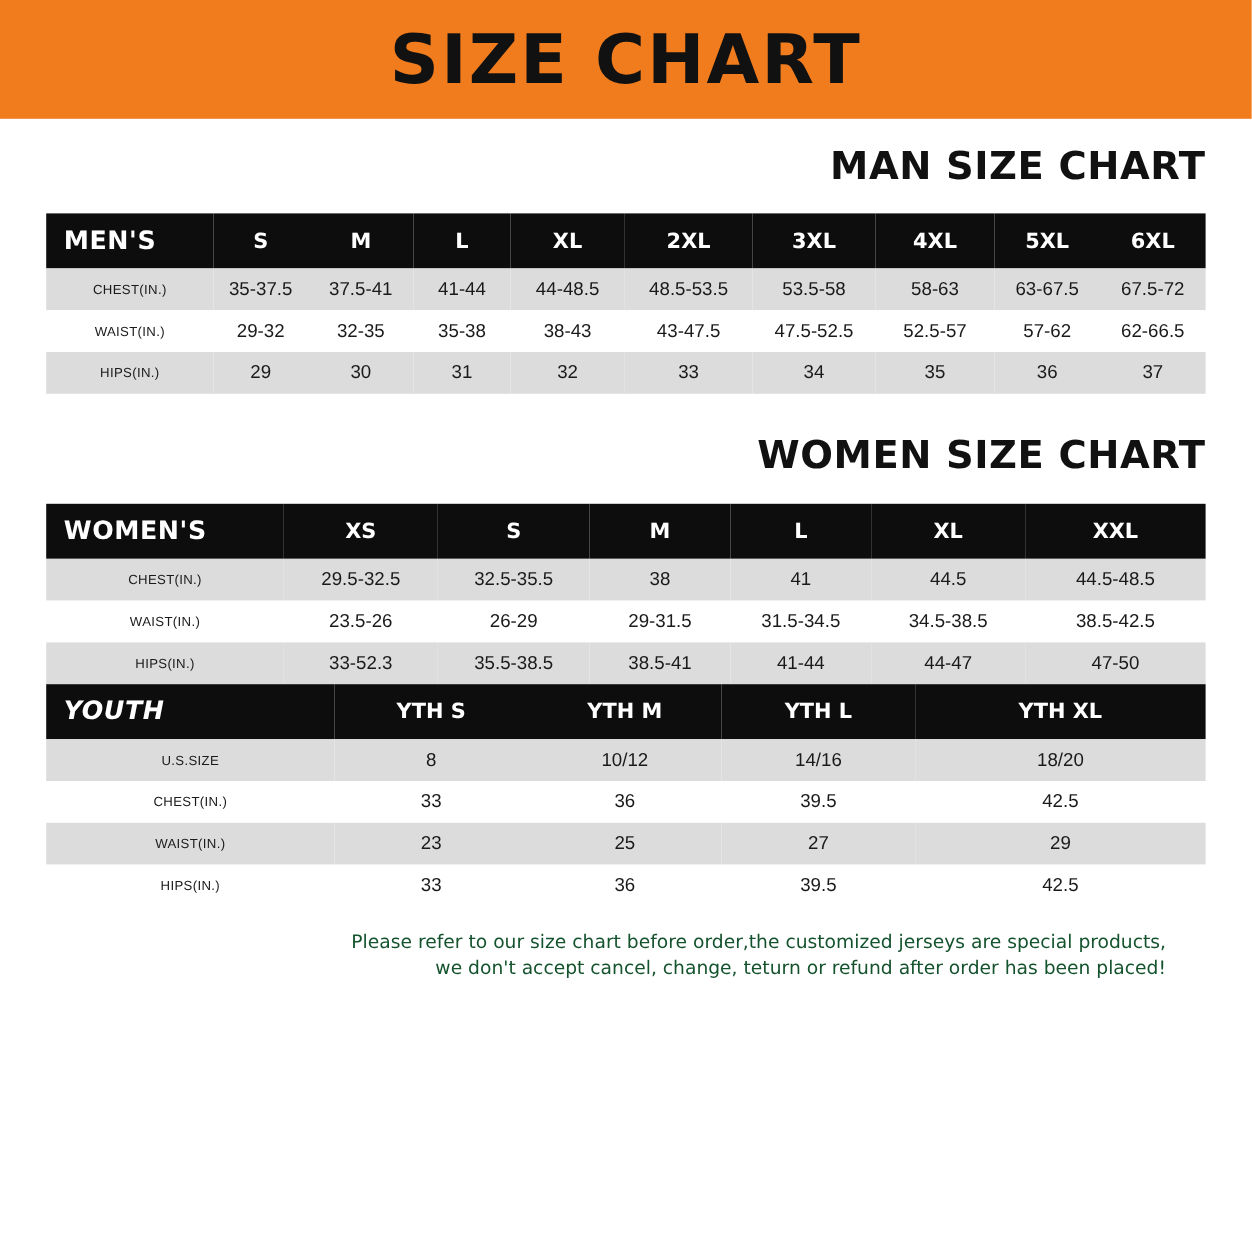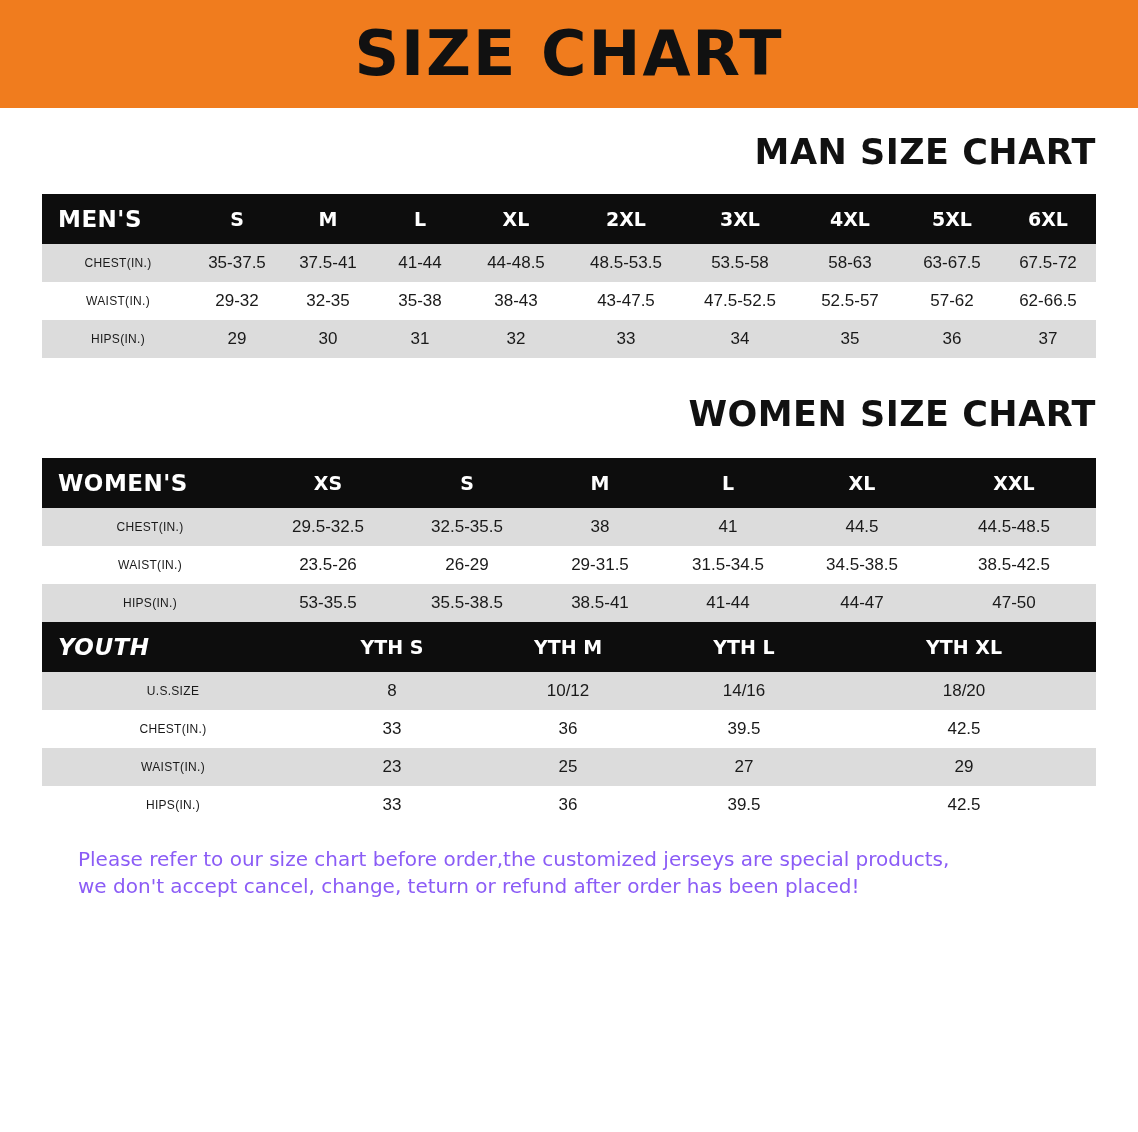--- a/index.html
+++ b/index.html
@@ -98,24 +98,24 @@
   .women-table thead th.first-col { font-size: 24px; }
   .women-table tbody td { font-size: 18px; padding: 12px 2px; }
 
   .youth-table thead th { font-size: 22px; padding: 18px 2px; }
   .youth-table thead th.first-col { font-size: 24px; font-style: italic; }
   .youth-table tbody td { font-size: 19px; padding: 14px 2px; }
 
   .note {
     margin-top: 22px;
     padding: 0 36px;
-    text-align: left;
-    color: #8b5cf6;
+    text-align: right;
+    color: #14532d;
     font-family: "DejaVu Sans", sans-serif;
-    font-size: 20px;
+    font-size: 17px;
     line-height: 1.35;
   }
   .note div { white-space: nowrap; }
 </style>
 </head>
 <body>
 
 <div class="page">
 
   <div class="banner">
@@ -228,21 +228,21 @@
           <td class="first-col">WAIST(IN.)</td>
           <td>23.5-26</td>
           <td>26-29</td>
           <td>29-31.5</td>
           <td>31.5-34.5</td>
           <td>34.5-38.5</td>
           <td>38.5-42.5</td>
         </tr>
         <tr class="row-shade">
           <td class="first-col">HIPS(IN.)</td>
-          <td>53-35.5</td>
+          <td>33-52.3</td>
           <td>35.5-38.5</td>
           <td>38.5-41</td>
           <td>41-44</td>
           <td>44-47</td>
           <td>47-50</td>
         </tr>
       </tbody>
     </table>
 
     <table class="size-table youth-table">

